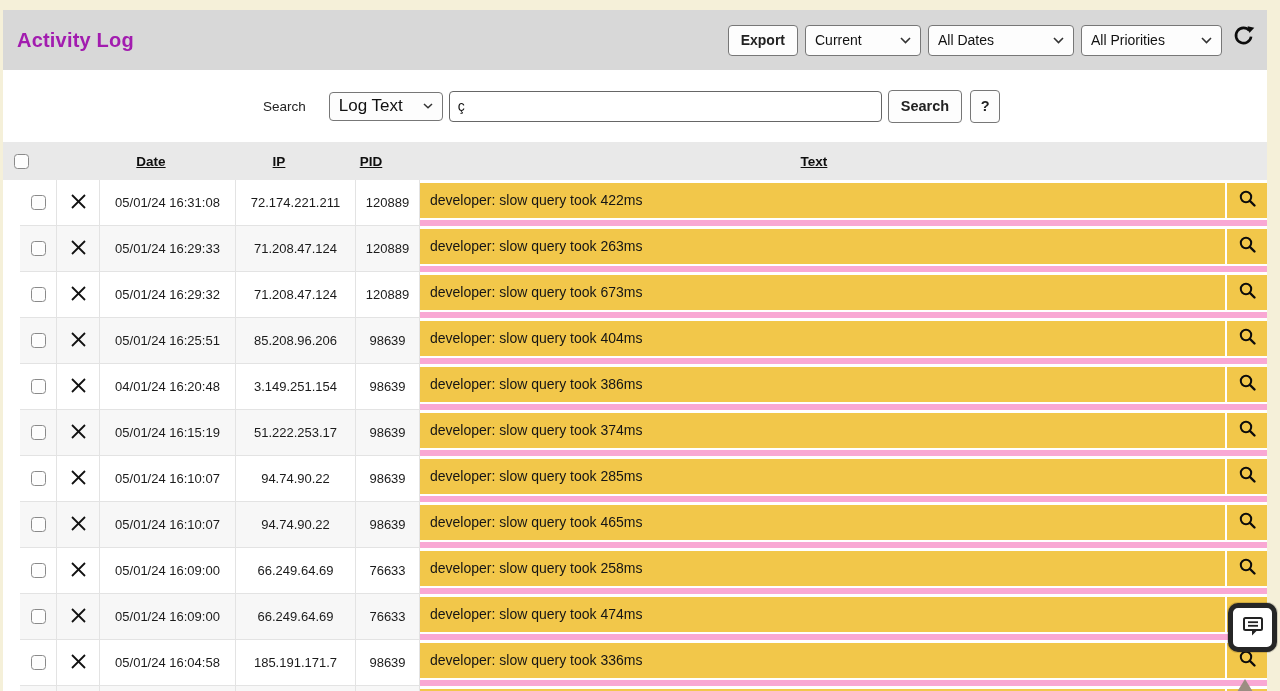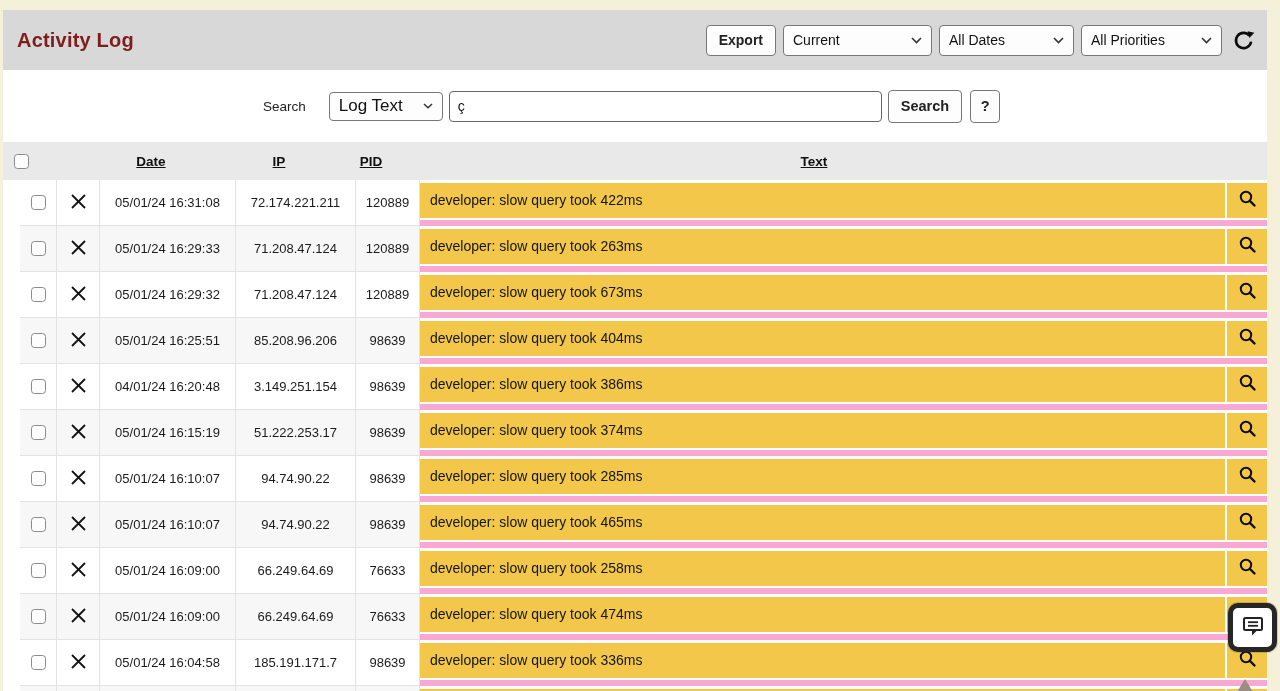--- a/index.html
+++ b/index.html
@@ -14,37 +14,37 @@
     position:absolute; left:3px; top:10px; width:1264px; height:681px;
     background:#ffffff;
   }
 
   
   .titlebar {
     height:60px; background:#d8d8d8;
     display:flex; align-items:center; justify-content:space-between;
     padding:0 12px 0 14px;
   }
-  .titlebar h1 { font-size:20px; font-weight:bold; color:#7f1d1d; letter-spacing:0.2px; }
-  .titlebar-controls { display:flex; align-items:flex-end; gap:7px; }
+  .titlebar h1 { font-size:20px; font-weight:bold; color:#a21caf; letter-spacing:0.2px; }
+  .titlebar-controls { display:flex; align-items:flex-start; gap:7px; }
   .btn {
     background:#fdfdfd; border:1px solid #777; border-radius:4px;
     font-family:"Liberation Sans", sans-serif;
     font-size:14px; font-weight:bold; color:#222;
     padding:0 12px; height:31px; display:inline-flex; align-items:center; justify-content:center;
     cursor:pointer;
   }
   .fake-select {
     background:#fdfdfd; border:1px solid #777; border-radius:4px;
     height:31px; display:inline-flex; align-items:center; justify-content:space-between;
     font-size:14px; color:#111; padding:0 9px 0 9px; cursor:pointer;
   }
   .fake-select .chev { margin-left:12px; display:flex; align-items:center; }
-  .w-current { width:149px; }
-  .w-dates   { width:135px; }
+  .w-current { width:116px; }
+  .w-dates   { width:146px; }
   .w-prio    { width:141px; }
   .icon-btn { background:transparent; border:none; cursor:pointer; display:flex; align-items:center; padding:0 0 0 3px; }
 
   
   .search-band {
     height:72px; background:#ffffff;
     display:flex; align-items:center;
   }
   .search-band .search-label { margin-left:260px; font-size:13.5px; color:#222; }
   .search-band .fake-select.small { height:29px; width:114px; margin-left:23px; font-size:17px; }

